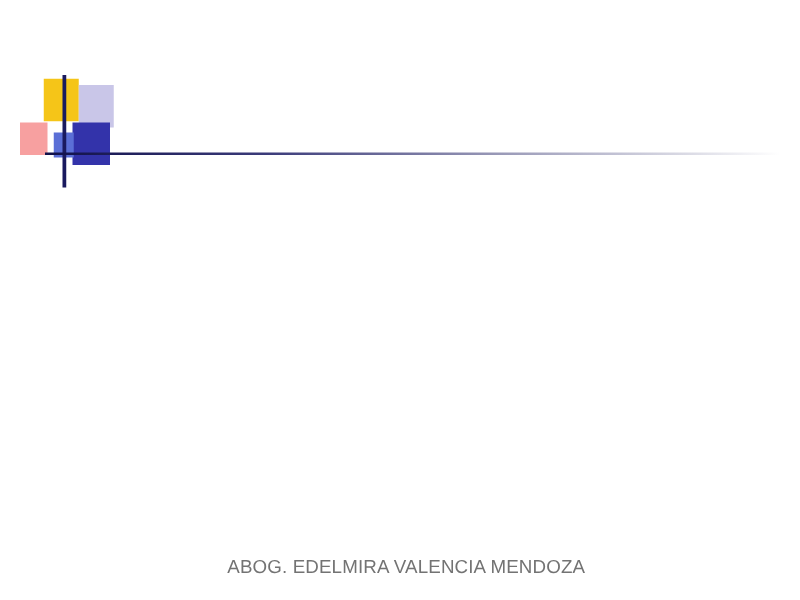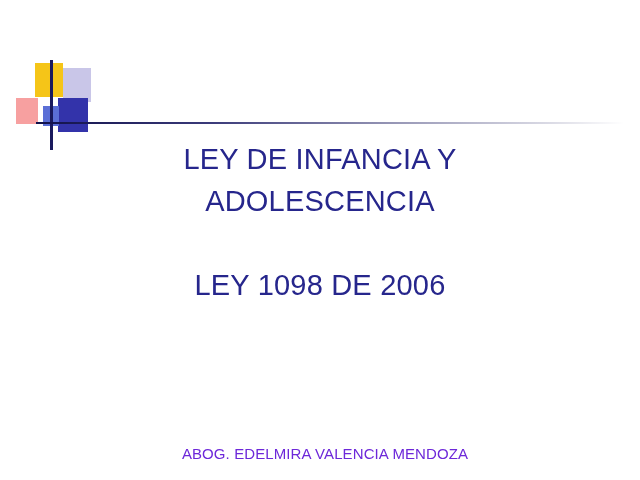--- a/index.html
+++ b/index.html
@@ -108,21 +108,21 @@
     height: 42px;
   }
 
   
   .author {
     position: absolute;
     left: 70px;
     top: 445px;
     width: 510px;
     text-align: center;
-    color: #6d28d9;
+    color: #737373;
     font-size: 15px;
     letter-spacing: 0.1px;
     white-space: pre;
   }
 </style>
 </head>
 <body>
 
 <div class="slide">
 
@@ -130,22 +130,16 @@
     <span class="sq sq-pink"></span>
     <span class="sq sq-yellow"></span>
     <span class="sq sq-lav"></span>
     <span class="sq sq-blue"></span>
     <span class="sq sq-lightblue"></span>
     <span class="vline"></span>
   </div>
 
   <div class="rule"></div>
 
-  <div class="title">
-    <span class="line">LEY DE INFANCIA Y</span>
-    <span class="line">ADOLESCENCIA</span>
-    <span class="spacer"></span>
-    <span class="line">LEY 1098 DE 2006</span>
-  </div>
 
   <div class="author">ABOG. EDELMIRA VALENCIA MENDOZA</div>
 
 </div>
 
 </body></html>

